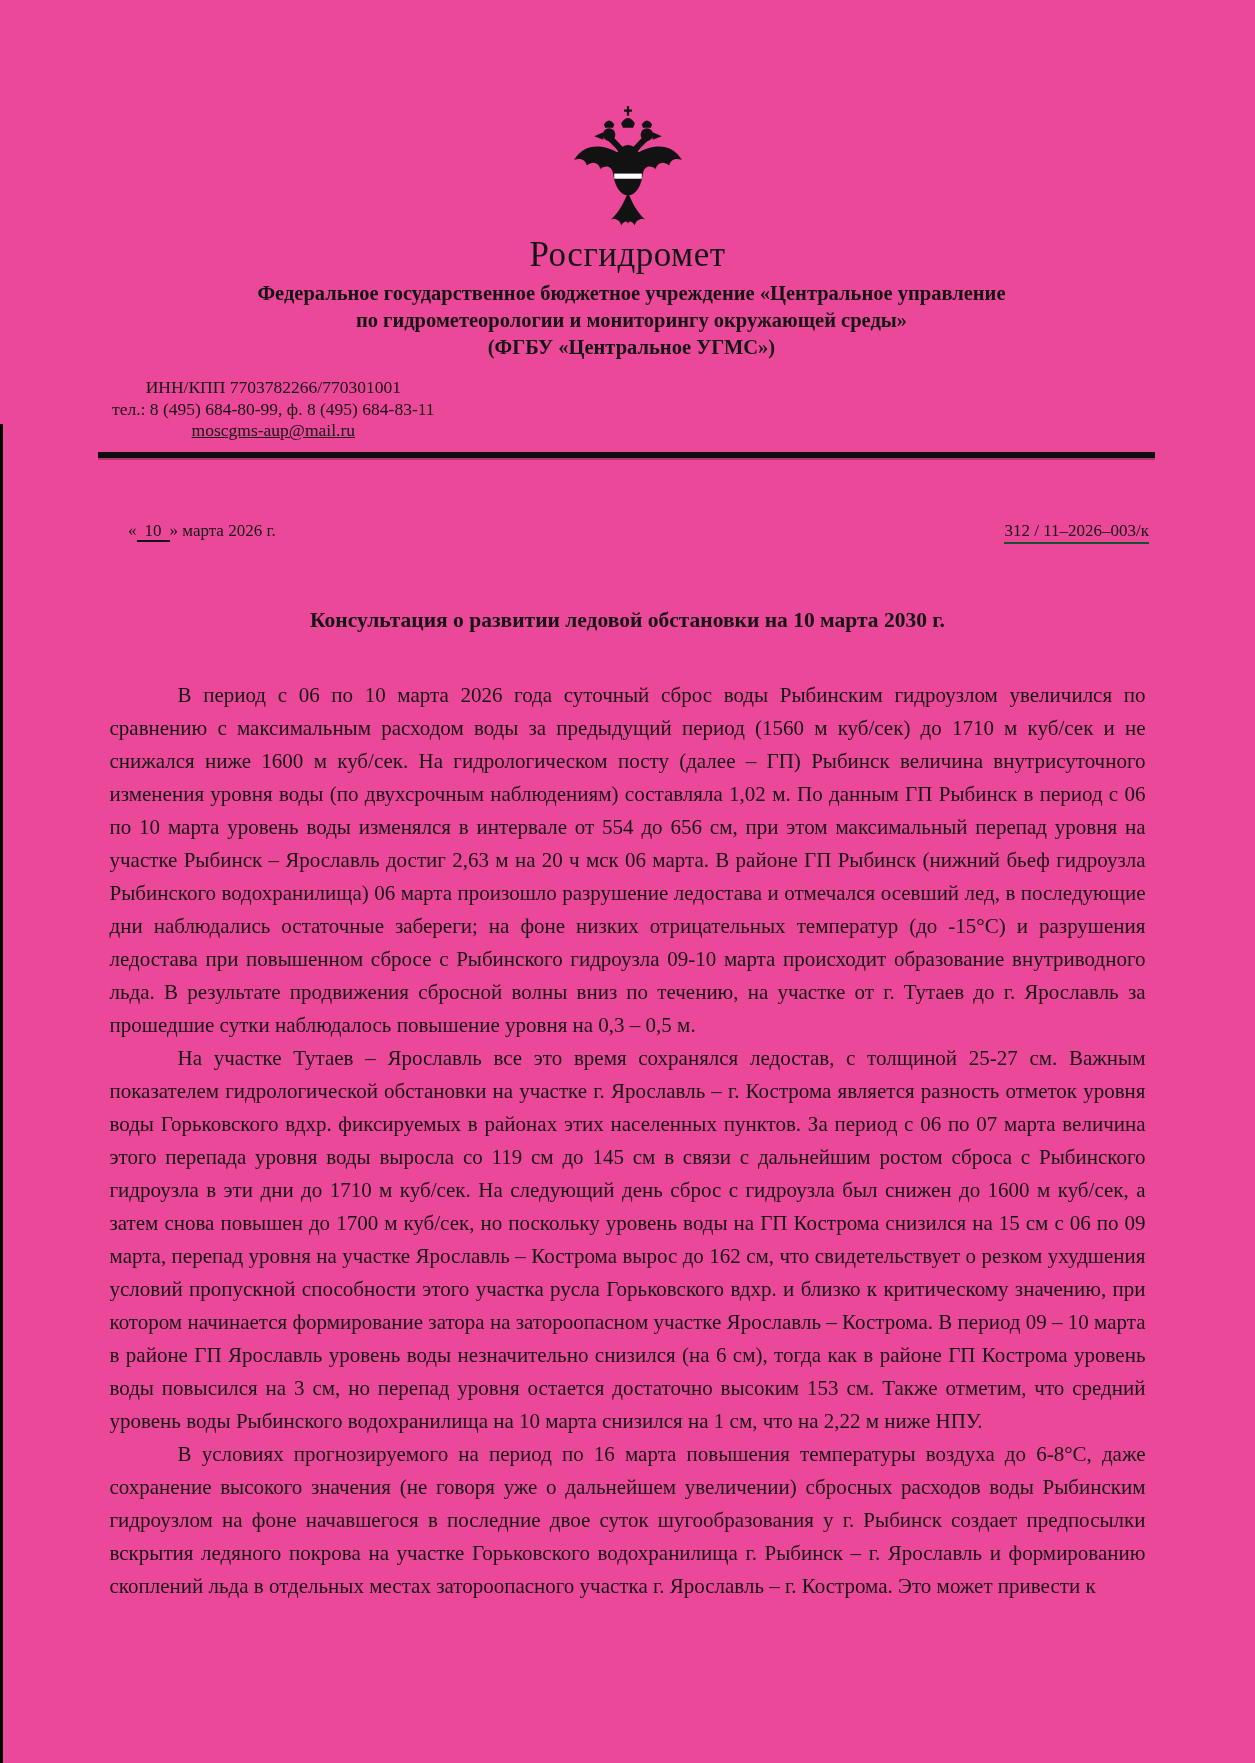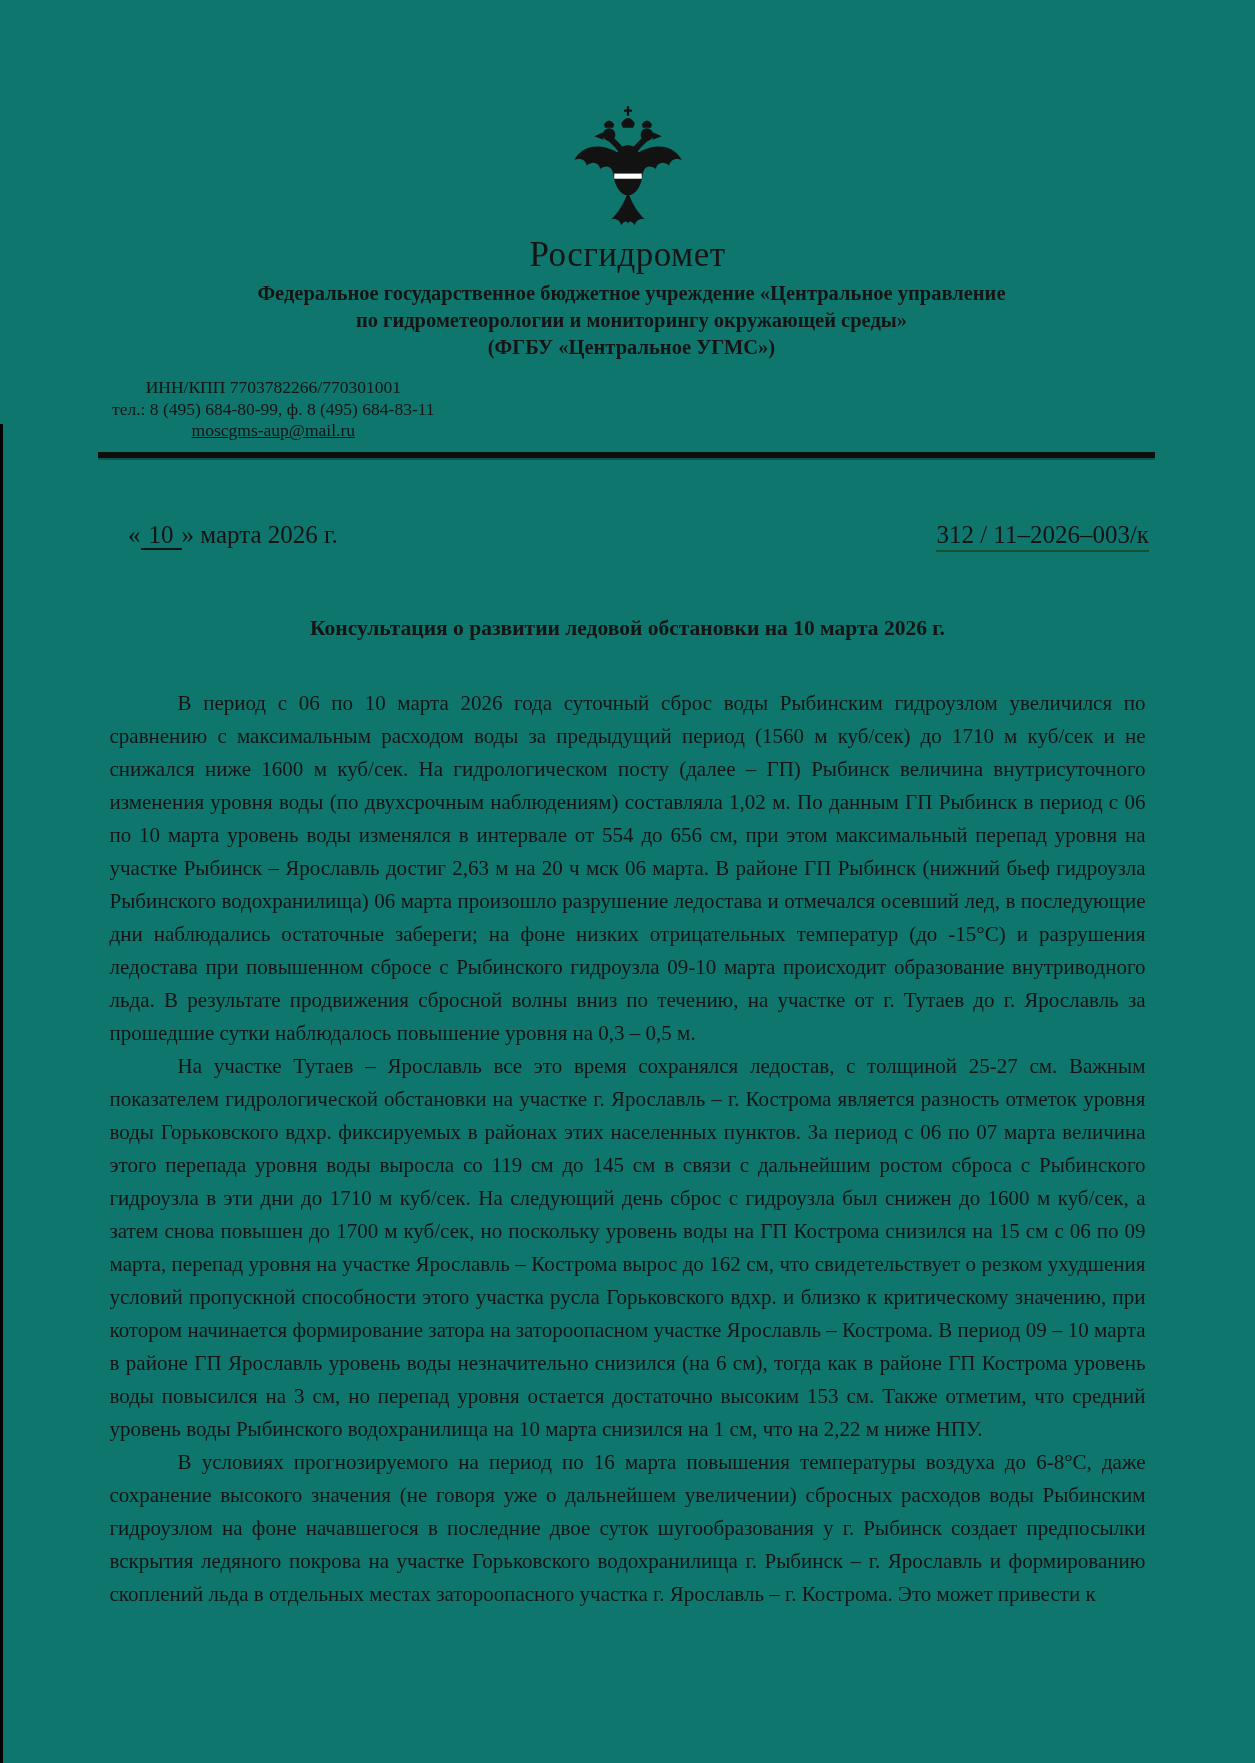--- a/index.html
+++ b/index.html
@@ -1,21 +1,21 @@
 <!DOCTYPE html>
 <html lang="ru"><head>
 <meta charset="utf-8">
 <style>
   html, body { margin: 0; padding: 0; background: #e9e9e9; }
   .page {
     position: relative;
     width: 1255px;
     height: 1763px;
     margin: 0 auto;
-    background: #0f766e;
+    background: #ec4899;
     color: #141414;
     font-family: "Liberation Serif", "DejaVu Serif", serif;
     overflow: hidden;
   }
   .scan-edge {
     position: absolute;
     left: 0; top: 424px;
     width: 3px; height: 1339px;
     background: #000;
   }
@@ -52,21 +52,21 @@
     margin: 10px 100px 0 98px;
     height: 6px;
     background: #0e0e0e;
     box-shadow: 0 2px 0 rgba(0,0,0,0.25);
   }
   .refrow {
     display: flex;
     justify-content: space-between;
     align-items: baseline;
     margin: 26px 106px 0 128px;
-    font-size: 25px;
+    font-size: 17px;
   }
   .date-day {
     border-bottom: 2px solid #141414;
     padding: 0 8px;
   }
   .docnum {
     border-bottom: 2px solid #14532d;
     padding-bottom: 1px;
     margin-top: 37px;
   }
@@ -130,21 +130,21 @@
     </div>
   </div>
 
   <div class="rule"></div>
 
   <div class="refrow">
     <div><span>«</span><span class="date-day">10</span><span>» марта 2026 г.</span></div>
     <div class="docnum">312 / 11–2026–003/к</div>
   </div>
 
-  <div class="letter-title">Консультация о развитии ледовой обстановки на 10 марта 2026 г.</div>
+  <div class="letter-title">Консультация о развитии ледовой обстановки на 10 марта 2030 г.</div>
 
   <div class="body-text">
     <p>В период с 06 по 10 марта 2026 года суточный сброс воды Рыбинским гидроузлом увеличился по сравнению с максимальным расходом воды за предыдущий период (1560 м куб/сек) до 1710 м куб/сек и не снижался ниже 1600 м куб/сек. На гидрологическом посту (далее – ГП) Рыбинск величина внутрисуточного изменения уровня воды (по двухсрочным наблюдениям) составляла 1,02 м. По данным ГП Рыбинск в период с 06 по 10 марта уровень воды изменялся в интервале от 554 до 656 см, при этом максимальный перепад уровня на участке Рыбинск – Ярославль достиг 2,63 м на 20 ч мск 06 марта. В районе ГП Рыбинск (нижний бьеф гидроузла Рыбинского водохранилища) 06 марта произошло разрушение ледостава и отмечался осевший лед, в последующие дни наблюдались остаточные забереги; на фоне низких отрицательных температур (до -15°С) и разрушения ледостава при повышенном сбросе с Рыбинского гидроузла 09-10 марта происходит образование внутриводного льда. В результате продвижения сбросной волны вниз по течению, на участке от г. Тутаев до г. Ярославль за прошедшие сутки наблюдалось повышение уровня на 0,3 – 0,5 м.</p>
     <p>На участке Тутаев – Ярославль все это время сохранялся ледостав, с толщиной 25-27 см. Важным показателем гидрологической обстановки на участке г. Ярославль – г. Кострома является разность отметок уровня воды Горьковского вдхр. фиксируемых в районах этих населенных пунктов. За период с 06 по 07 марта величина этого перепада уровня воды выросла со 119 см до 145 см в связи с дальнейшим ростом сброса с Рыбинского гидроузла в эти дни до 1710 м куб/сек. На следующий день сброс с гидроузла был снижен до 1600 м куб/сек, а затем снова повышен до 1700 м куб/сек, но поскольку уровень воды на ГП Кострома снизился на 15 см с 06 по 09 марта, перепад уровня на участке Ярославль – Кострома вырос до 162 см, что свидетельствует о резком ухудшения условий пропускной способности этого участка русла Горьковского вдхр. и близко к критическому значению, при котором начинается формирование затора на затороопасном участке Ярославль – Кострома. В период 09 – 10 марта в районе ГП Ярославль уровень воды незначительно снизился (на 6 см), тогда как в районе ГП Кострома уровень воды повысился на 3 см, но перепад уровня остается достаточно высоким 153 см. Также отметим, что средний уровень воды Рыбинского водохранилища на 10 марта снизился на 1 см, что на 2,22 м ниже НПУ.</p>
     <p>В условиях прогнозируемого на период по 16 марта повышения температуры воздуха до 6-8°С, даже сохранение высокого значения (не говоря уже о дальнейшем увеличении) сбросных расходов воды Рыбинским гидроузлом на фоне начавшегося в последние двое суток шугообразования у г. Рыбинск создает предпосылки вскрытия ледяного покрова на участке Горьковского водохранилища г. Рыбинск  –  г. Ярославль и формированию скоплений льда в отдельных местах затороопасного участка г. Ярославль – г. Кострома. Это может привести к</p>
   </div>
 
 </div>
 
 </body></html>

